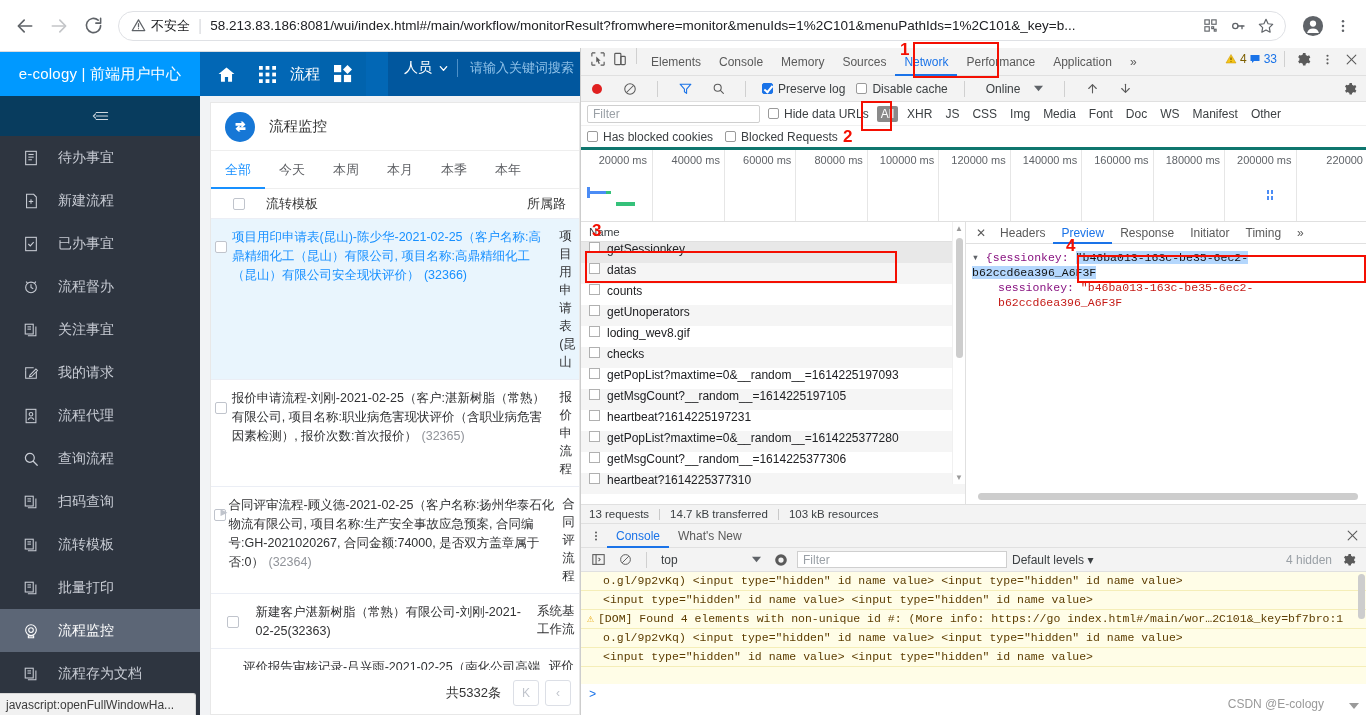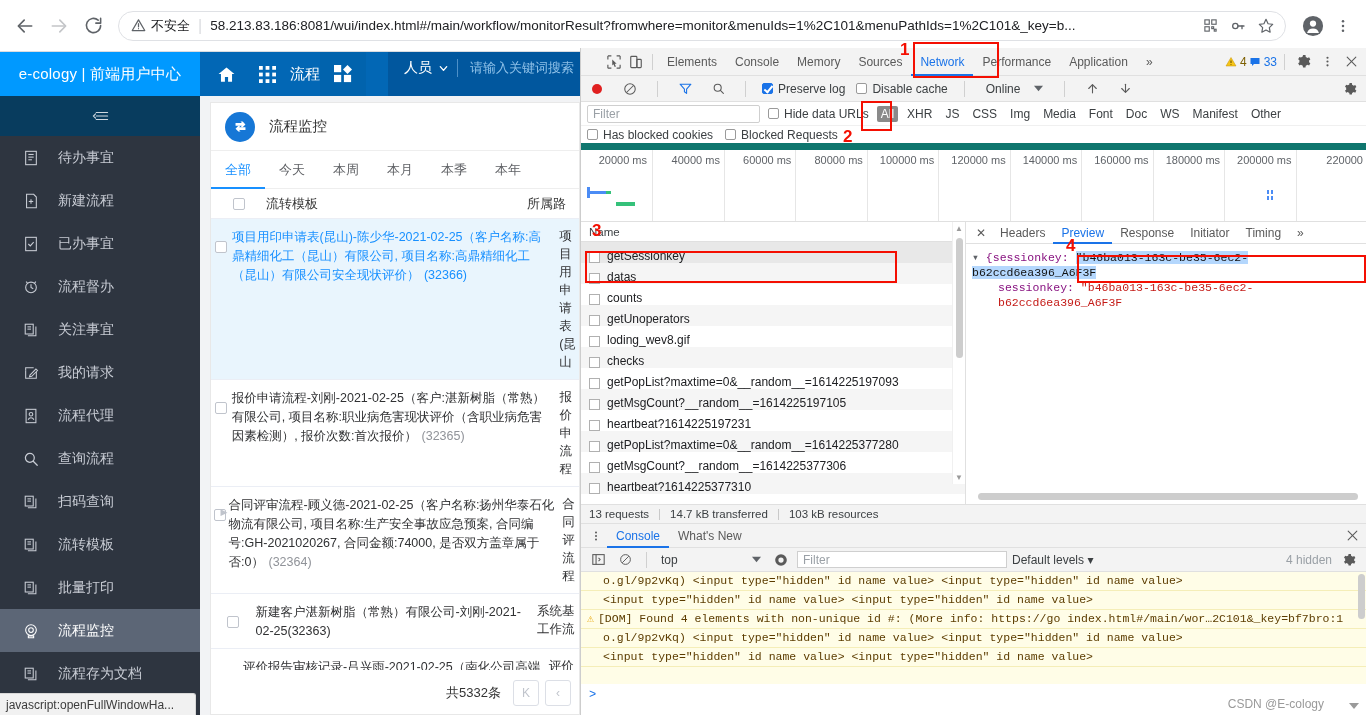--- a/index.html
+++ b/index.html
@@ -146,22 +146,22 @@
     position:absolute; left:6px; width:14px; height:14px; color:#c0c4cc; font-size:9px;
     display:flex; align-items:center; justify-content:center;
   }
 
   
   .devtools {
     position:absolute; left:580px; top:48px; width:786px; height:667px;
     background:#fff; border-left:1px solid #cdcdcd; font-size:12px; color:#202124;
   }
   .dt-tabbar {
-    height:28px; display:flex; align-items:center; border-bottom:1px solid #e0e0e0;
-    padding-left:22px; background:#f3f3f3;
+    height:28px; display:flex; align-items:flex-start; border-bottom:1px solid #e0e0e0;
+    padding-left:6px; background:#f3f3f3;
   }
   .dt-ico { width:22px;height:22px; display:flex;align-items:center;justify-content:center;color:#5a5a5a;}
   .dt-vsep { width:1px;height:16px;background:#d0d0d0;margin:0 5px; }
   .dt-tab { padding: 0 9px; height:28px; line-height:28px; color:#5a5a5a; font-size:12px; white-space:nowrap;}
   .dt-tab.active { color:#1a73e8; box-shadow: inset 0 -2px 0 #1a73e8; }
   .dt-right { margin-left:auto; display:flex; align-items:center; gap:2px; padding-right:4px;}
   .badge-warn { color:#7d5f00; display:flex;align-items:center;gap:3px; font-size:12px;}
   .badge-info { color:#1a73e8; display:flex;align-items:center;gap:3px; font-size:12px;}
 
   .dt-toolbar {
@@ -181,34 +181,34 @@
     border-bottom:1px solid #f0f0f0; background:#fff;
   }
   .filter-input {
     width:173px; height:18px; border:1px solid #cfcfcf; border-radius:2px;
     color:#9aa0a6; font-size:12px; padding-left:5px; line-height:17px; background:#fff;
   }
   .type-chip { font-size:12px; color:#3c4043; padding: 1px 4px; border-radius:2px;}
   .type-chip.on { background:#8a8a8a; color:#fff; }
   .dt-filterbar2 {
     height:24px; display:flex; align-items:center; gap:12px; padding:0 6px;
-    border-bottom:7px solid #0f766e; background:#fff;
+    border-bottom:3px solid #0f766e; background:#fff;
   }
 
   .overview {
     height:72px; position:relative; border-bottom:1px solid #e0e0e0; background:#fff; overflow:hidden;
   }
   .ov-tick { position:absolute; top:0; bottom:0; border-left:1px solid #e6e6e6; }
   .ov-lbl { position:absolute; top:4px; font-size:11px; color:#5f6368; transform:translateX(-100%); padding-right:4px; }
 
   .net-split { display:flex; height:282px; }
   .net-list { width:400px; border-right:1px solid #e0e0e0; position:relative; background:#fff; }
   .net-head { height:20px; border-bottom:1px solid #e0e0e0; display:flex; align-items:center; padding-left:8px; font-size:11.5px; color:#3c4043;}
   .net-rows { position:relative; height:262px; overflow:hidden;}
-  .net-row { height:21px; display:flex; align-items:flex-end; gap:7px; padding-left:8px; font-size:12px; color:#202124; }
+  .net-row { height:21px; display:flex; align-items:flex-start; gap:7px; padding-left:8px; font-size:12px; color:#202124; }
   .net-row:nth-child(even){ background:#f5f5f5; }
   .net-row.sel { background:#e8e8e8; }
   .sm-ico { width:11px;height:11px;border:1px solid #b0b0b0;background:#fff;flex:0 0 auto;}
   .scrollbar {
     position:absolute; right:0; top:0; width:13px; height:262px; background:#fff; border-left:1px solid #f0f0f0;
     display:flex; flex-direction:column; align-items:center; justify-content:space-between; color:#9a9a9a; font-size:8px;
   }
   .sb-thumb { position:absolute; top:16px; left:3px; width:7px; height:120px; background:#cdcdcd; border-radius:4px;}
   .net-detail { flex:1 1 auto; position:relative; background:#fff; }
   .det-tabs { height:22px; display:flex; align-items:center; border-bottom:1px solid #e0e0e0; padding-left:4px;}

